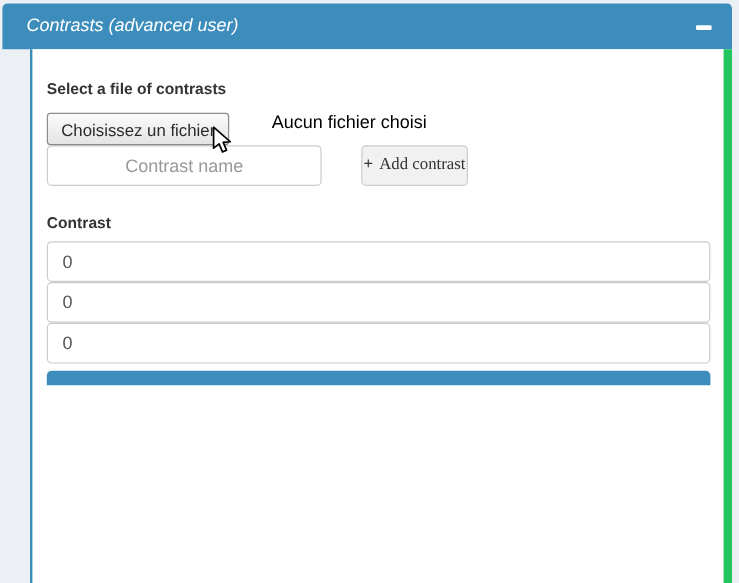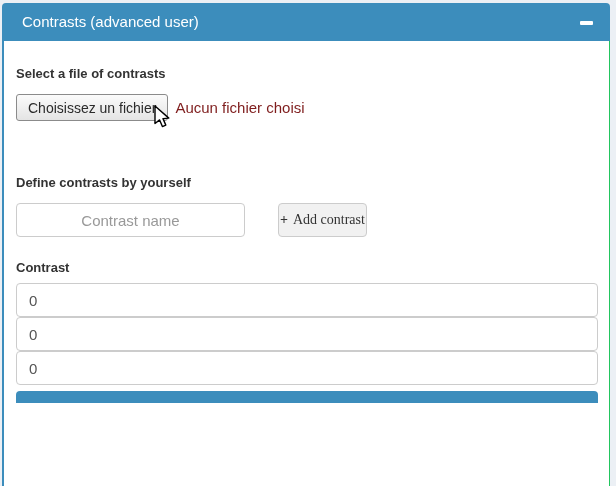--- a/index.html
+++ b/index.html
@@ -8,40 +8,40 @@
     background:#ecf0f5;
     font-family:"Liberation Sans","DejaVu Sans",sans-serif;
     position:relative;
   }
   .panel {
     position:absolute; left:2px; top:3px; width:608px; height:483px;
   }
   .panel-header {
     background:#3c8dbc; color:#fff; height:38px; line-height:38px;
     padding:0 18px 0 20px; font-size:15px;
-    border-radius:4px 4px 0 0; position:relative; cursor:pointer;
+    border-radius:4px 4px 0 0; position:relative; cursor:pointer;font-style:italic;
   }
   .collapse-icon {
     position:absolute; right:17px; top:18px; width:13px; height:4px;
     background:#fff; border-radius:1px;
   }
   .panel-body {
-    background:#fff; border-left:2px solid #3c8dbc; border-right:1px solid #22c55e;
-    height:445px; overflow:hidden; padding:25px 11px 0 12px; position:relative;
+    background:#fff; border-left:2px solid #3c8dbc; border-right:7px solid #22c55e;
+    height:445px; overflow:hidden; padding:25px 11px 0 12px; position:relative;margin-left:23px;
   }
   .control-label { font-size:13px; font-weight:bold; color:#333; line-height:16px; }
   .lbl-file { margin-bottom:12px; }
-  .file-row { display:flex; align-items:center; height:27px; position:relative; }
+  .file-row { display:flex; align-items:flex-start; height:27px; position:relative;gap:28px; }
   .file-btn {
     font-size:14px; color:#2b2b2b; padding:3px 11px; height:27px;
     background:linear-gradient(#fbfbfb,#e4e4e4); border:1px solid #8b8b8b;
     border-radius:3px; cursor:pointer; white-space:nowrap;
     font-family:"Liberation Sans","DejaVu Sans",sans-serif;
   }
-  .file-status { font-size:15px; color:#7f1d1d; margin-left:7px; }
+  .file-status { font-size:15px; color:#000000; margin-left:7px; }
   .cursor-svg { position:absolute; left:137px; top:11px; pointer-events:none; }
   .lbl-define { margin-top:54px; margin-bottom:12px; }
   .define-row { display:flex; align-items:center; }
   .text-input {
     height:34px; border:1px solid #ccc; border-radius:4px; background:#fff;
     padding:6px 12px; font-size:15px; color:#555;
     font-family:"Liberation Sans","DejaVu Sans",sans-serif;
   }
   .text-input::placeholder { color:#999; opacity:1; }
   .contrast-name-input { width:229px;text-align:center; }
@@ -73,21 +73,20 @@
     <div class="control-label lbl-file">Select a file of contrasts</div>
 
     <div class="file-row">
       <button class="file-btn">Choisissez un fichier</button>
       <span class="file-status">Aucun fichier choisi</span>
       <svg class="cursor-svg" width="21" height="26" viewBox="0 0 21 26">
         <path d="M2,1 L2,18.5 L6.6,14.9 L9.4,21.6 L12.8,20.1 L10.0,13.6 L15.8,13.1 Z" fill="#ffffff" stroke="#000000" stroke-width="1.4" stroke-linejoin="round"></path>
       </svg>
     </div>
 
-    <div class="control-label lbl-define">Define contrasts by yourself</div>
 
     <div class="define-row">
       <input type="text" class="text-input contrast-name-input" placeholder="Contrast name" style="">
       <button class="add-btn">
         <span class="plus-glyph">+</span><span>Add contrast</span>
       </button>
     </div>
 
     <div class="control-label field-label">Contrast</div>
     <input type="text" class="text-input coef-input" value="0" style="">

